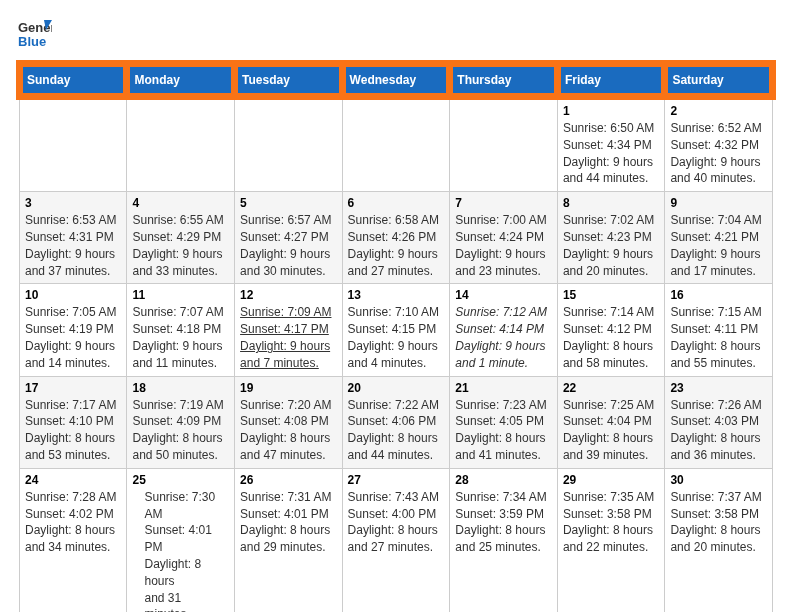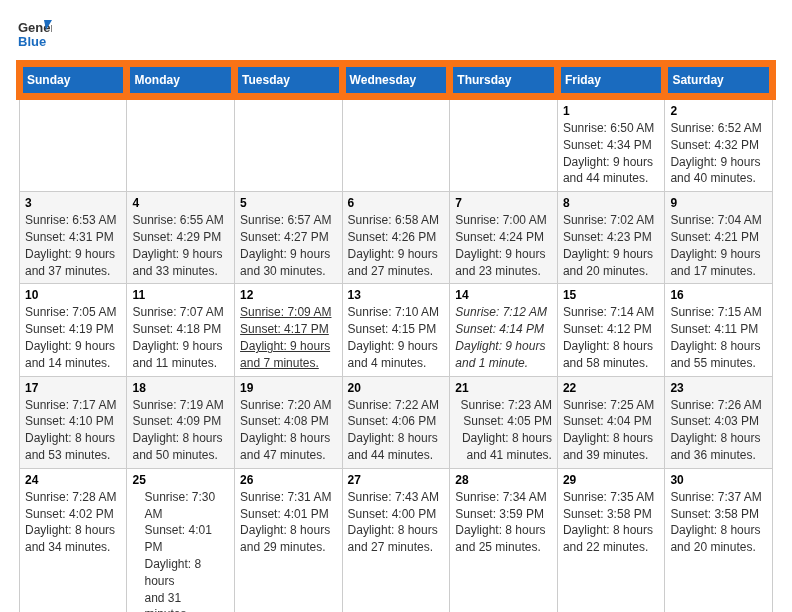--- a/index.html
+++ b/index.html
@@ -249,21 +249,21 @@
         </td>
         <td>
           <div class="day-num">20</div>
           <div class="day-info" style="white-space: pre-line;">Sunrise: 7:22 AM
 Sunset: 4:06 PM
 Daylight: 8 hours
 and 44 minutes.</div>
         </td>
         <td>
           <div class="day-num">21</div>
-          <div class="day-info" style="white-space: pre-line; text-align: right;">Sunrise: 7:23 AM
+          <div class="day-info" style="white-space: pre-line;">Sunrise: 7:23 AM
 Sunset: 4:05 PM
 Daylight: 8 hours
 and 41 minutes.</div>
         </td>
         <td>
           <div class="day-num">22</div>
           <div class="day-info" style="white-space: pre-line;">Sunrise: 7:25 AM
 Sunset: 4:04 PM
 Daylight: 8 hours
 and 39 minutes.</div>

